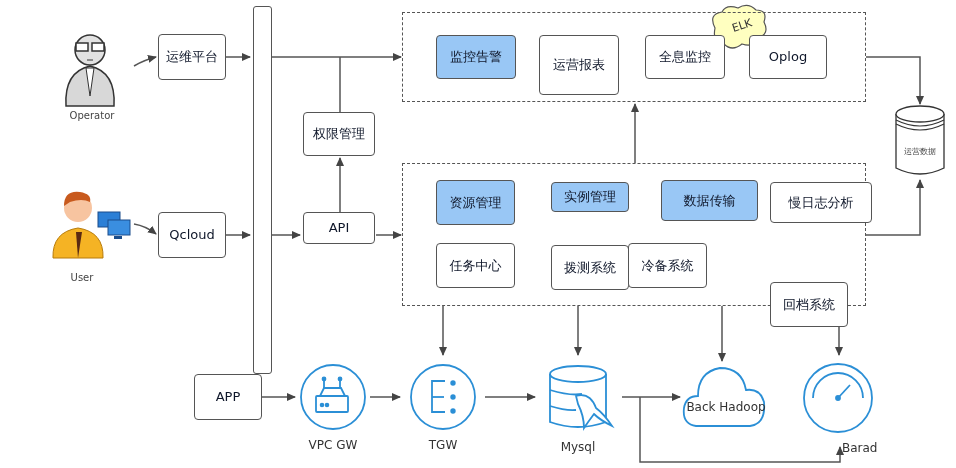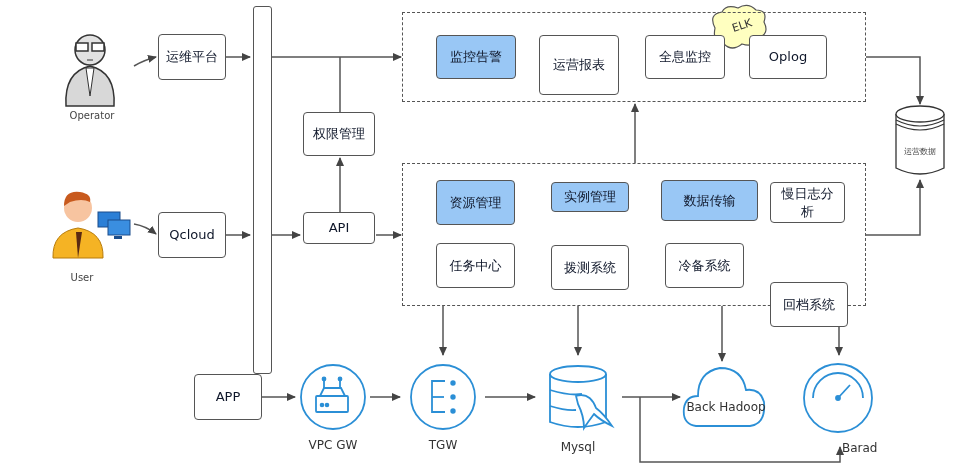--- a/index.html
+++ b/index.html
@@ -152,24 +152,24 @@
 <div class="box blue" style="left:436px;top:35px;width:80px;height:44px;">监控告警</div>
 <div class="box" style="left:539px;top:35px;width:80px;height:60px;">运营报表</div>
 <div class="box" style="left:645px;top:35px;width:80px;height:44px;">全息监控</div>
 <div class="box" style="left:749px;top:35px;width:78px;height:44px;">Oplog</div>
 <div class="lbl2" style="left:724px;top:19px;width:36px;font-size:11px;transform:rotate(-18deg);">ELK</div>
 
 <div class="dashed" style="left:402px;top:163px;width:464px;height:143px;"></div>
 <div class="box blue" style="left:436px;top:180px;width:79px;height:45px;">资源管理</div>
 <div class="box blue" style="left:551px;top:182px;width:78px;height:30px;">实例管理</div>
 <div class="box blue" style="left:661px;top:180px;width:97px;height:41px;">数据传输</div>
-<div class="box" style="left:770px;top:182px;width:75px;height:41px;padding:16px 6px;">慢日志分析</div>
+<div class="box" style="left:770px;top:182px;width:102px;height:41px;padding:16px 6px;">慢日志分析</div>
 <div class="box" style="left:436px;top:243px;width:79px;height:45px;">任务中心</div>
 <div class="box" style="left:551px;top:245px;width:78px;height:45px;">拨测系统</div>
-<div class="box" style="left:665px;top:243px;width:79px;height:45px;">冷备系统</div>
+<div class="box" style="left:628px;top:243px;width:79px;height:45px;">冷备系统</div>
 <div class="box" style="left:770px;top:243px;width:78px;height:45px;margin-top:39px;">回档系统</div>
 
 <div class="lbl" style="left:896px;top:146px;width:48px;font-size:8px;">运营数据</div>
 
 <div class="lbl2" style="left:298px;top:438px;width:70px;">VPC GW</div>
 <div class="lbl2" style="left:408px;top:438px;width:70px;">TGW</div>
 <div class="lbl2" style="left:543px;top:440px;width:70px;">Mysql</div>
 <div class="lbl2" style="left:684px;top:400px;width:84px;">Back Hadoop</div>
 <div class="lbl2" style="left:842px;top:441px;width:50px;text-align:left;">Barad</div>
 

